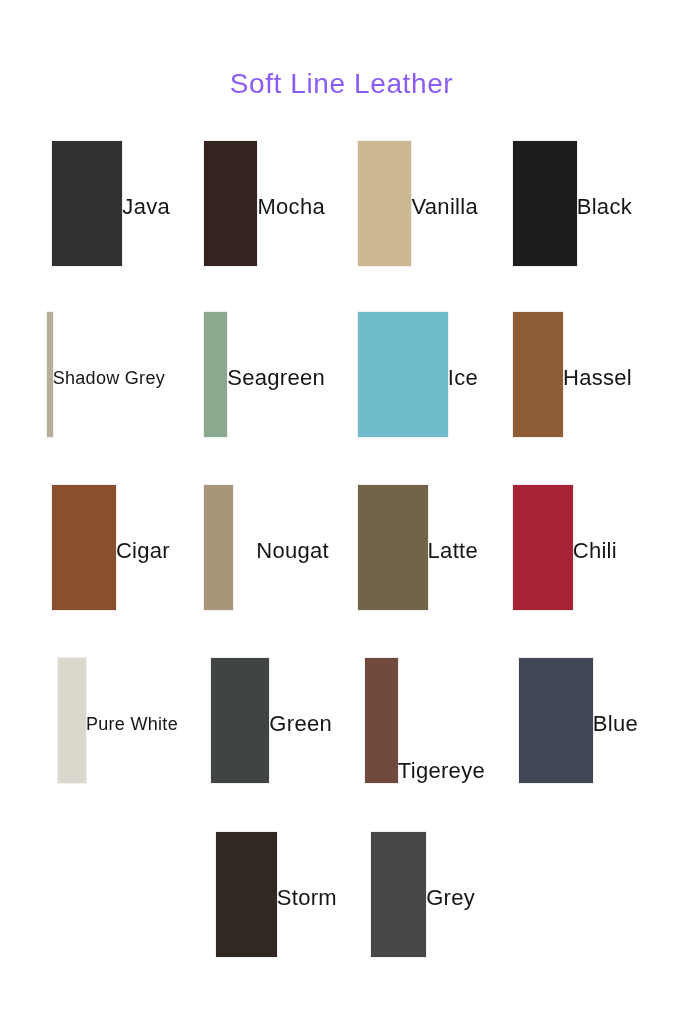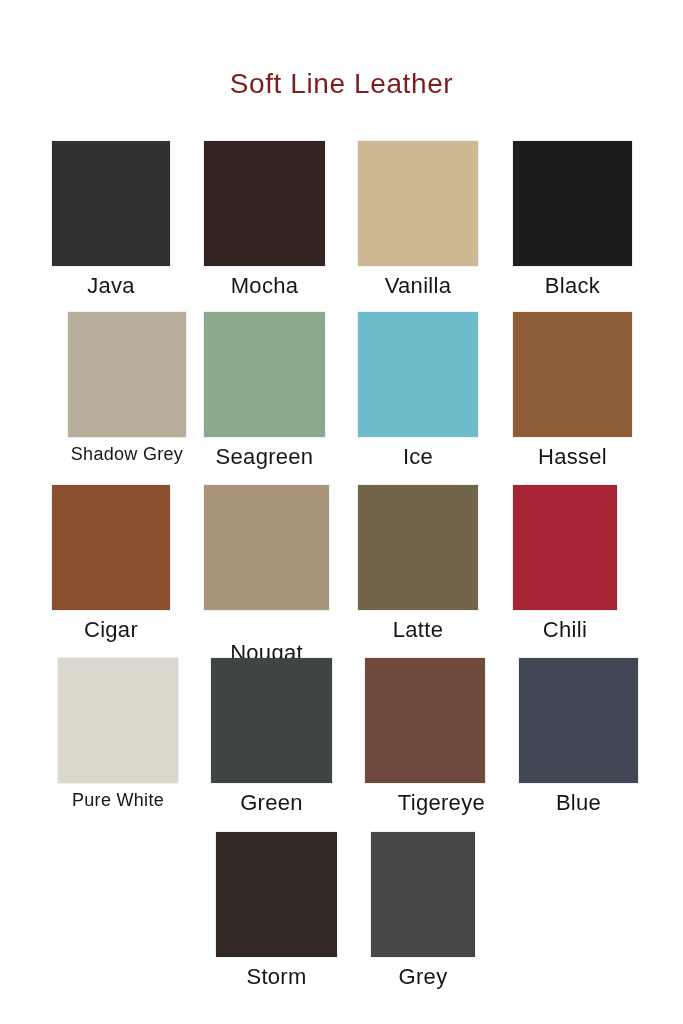--- a/index.html
+++ b/index.html
@@ -21,34 +21,34 @@
   }
   .page-title {
     position: absolute;
     left: 0;
     top: 68px;
     width: 683px;
     text-align: center;
     font-size: 28px;
     font-weight: 400;
     letter-spacing: 0.6px;
-    color: #7f1d1d;
+    color: #8b5cf6;
     font-family: "Liberation Sans", sans-serif;
   }
   .swatch-grid {
     position: absolute;
     left: 0;
     top: 0;
     width: 683px;
     height: 1024px;
   }
   .swatch-cell {
     position: absolute;
     display: flex;
-    flex-direction: column;
+    flex-direction: row;
     align-items: center;
   }
   .swatch-chip {
     width: 100%;
     height: 125px;
     box-shadow: 0 0 0 1px rgba(0,0,0,0.06);
   }
   .swatch-label {
     margin-top: 8px;
     font-size: 22px;
@@ -80,21 +80,21 @@
         <div class="swatch-label">Mocha</div>
       </div>
       <div class="swatch-cell" style="left: 358px; top: 141px; width: 120px;">
         <div class="swatch-chip" style="background-color: rgb(205, 184, 147);"></div>
         <div class="swatch-label">Vanilla</div>
       </div>
       <div class="swatch-cell" style="left: 513px; top: 141px; width: 119px;">
         <div class="swatch-chip" style="background-color: rgb(29, 28, 30);"></div>
         <div class="swatch-label">Black</div>
       </div>
-      <div class="swatch-cell" style="left: 68px; top: 312px; width: 118px; justify-content: flex-end;">
+      <div class="swatch-cell" style="left: 47px; top: 312px; width: 118px; justify-content: flex-end;">
         <div class="swatch-chip" style="background-color: rgb(183, 173, 155);"></div>
         <div class="swatch-label small">Shadow Grey</div>
       </div>
       <div class="swatch-cell" style="left: 204px; top: 312px; width: 121px;">
         <div class="swatch-chip" style="background-color: rgb(139, 169, 143);"></div>
         <div class="swatch-label">Seagreen</div>
       </div>
       <div class="swatch-cell" style="left: 358px; top: 312px; width: 120px;">
         <div class="swatch-chip" style="background-color: rgb(111, 188, 205);"></div>
         <div class="swatch-label">Ice</div>

